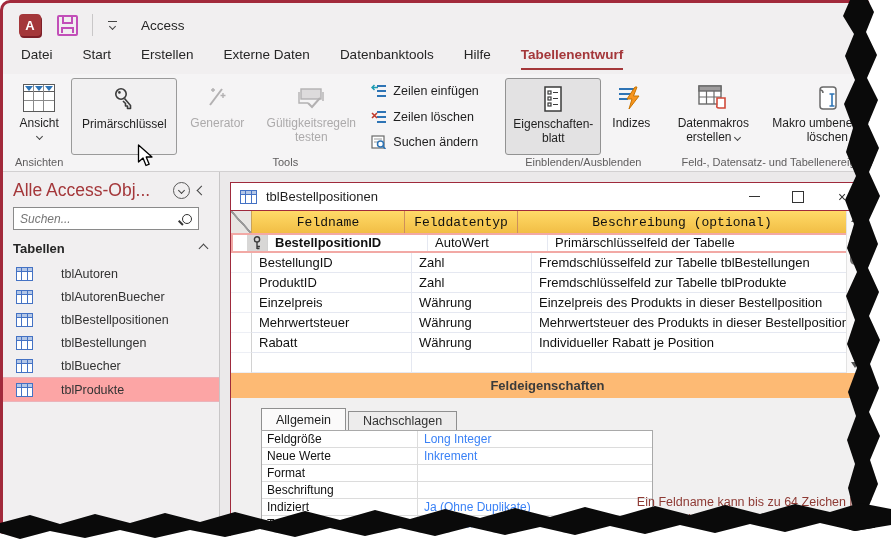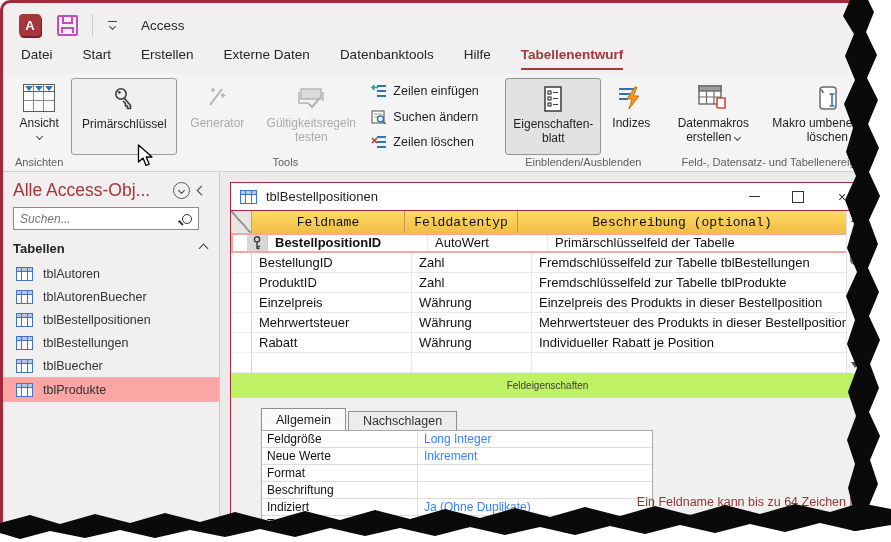--- a/index.html
+++ b/index.html
@@ -63,21 +63,21 @@
   .nav-title{display:flex;align-items:center;padding:8px 8px 4px 10px;}
   .nav-title .txt{font-size:17.5px;color:#A4373A;flex:1;white-space:nowrap;}
   .circle-chev{width:15px;height:15px;border:1px solid #5a5a5a;border-radius:50%;display:flex;align-items:center;justify-content:center;margin-right:8px;}
   .search-row{margin:2px 20px 4px 10px;height:21px;background:#fff;border:1px solid #8a8a8a;display:flex;align-items:center;padding:0 4px 0 6px;}
   .search-row input{flex:1;border:none;outline:none;font-style:italic;font-size:12px;color:#3b3b3b;background:transparent;
                     font-family:"Liberation Sans",sans-serif;padding:0;}
   .mag{width:8px;height:8px;border:1.5px solid #333;border-radius:50%;position:relative;margin-right:2px;}
   .mag:after{content:"";position:absolute;left:-5px;top:7px;width:6px;height:1.5px;background:#333;transform:rotate(45deg);}
   .nav-section{display:flex;align-items:center;padding:7px 12px 6px 10px;font-size:13px;font-weight:bold;color:#262626;}
   .nav-section .sp{flex:1;}
-  .nav-item{display:flex;align-items:center;gap:10px;height:23px;padding-left:13px;font-size:12.5px;color:#333;}
+  .nav-item{display:flex;align-items:center;gap:28px;height:23px;padding-left:13px;font-size:12.5px;color:#333;}
   .nav-item.selected{background:#fca5a5;border-top:1px solid #EBB3BA;border-bottom:1px solid #EBB3BA;}
   .tbl-ico{width:15px;height:12px;border:1px solid #4472C4;background:#fff;position:relative;flex:0 0 auto;}
   .tbl-ico:before{content:"";position:absolute;left:0;top:0;right:0;height:3px;background:#B4C7E7;border-bottom:1px solid #4472C4;}
   .tbl-ico:after{content:"";position:absolute;left:4px;top:0;bottom:0;width:5px;border-left:1px solid #4472C4;border-right:1px solid #4472C4;}
 
   .workspace{flex:1;background:#EBE9EA;position:relative;min-width:0;}
 
   
   .docwin{position:absolute;left:10px;top:10px;width:633px;bottom:-20px;background:#fff;
           border:1px solid #9F2A3C;display:flex;flex-direction:column;}
@@ -105,21 +105,21 @@
   .w-type{width:112px;flex:0 0 auto;}
   .w-desc{flex:1;min-width:0;}
   .g-row.selrow{outline:2px solid #F2A9A5;outline-offset:-2px;z-index:2;padding-left:16px;}
   .g-row.selrow .w-name{font-weight:bold;}
   .vscroll{position:absolute;top:0;bottom:0;right:0;width:17px;background:#FAF9F9;border-left:1px solid #E3E3E3;z-index:3;}
   .vscroll .up{position:absolute;top:5px;left:4px;width:0;height:0;border-left:4.5px solid transparent;border-right:4.5px solid transparent;border-bottom:6px solid #555;}
   .vscroll .thumb{position:absolute;top:22px;left:3px;width:10px;height:32px;background:#6F6E6E;border-radius:6px;}
   .vscroll .dn{position:absolute;bottom:5px;left:4px;width:0;height:0;border-left:4.5px solid transparent;border-right:4.5px solid transparent;border-top:6px solid #555;}
 
   
-  .props-caption{height:25px;display:flex;align-items:center;justify-content:center;font-size:10px;color:#3b3b3b;background:#bef264;flex:0 0 auto;}
+  .props-caption{height:25px;display:flex;align-items:center;justify-content:center;font-size:13px;color:#3b3b3b;background:#fdba74;flex:0 0 auto;font-weight:bold;}
   .props-pane{flex:1;background:#F1F0F0;position:relative;padding-left:30px;}
   .tabs{display:flex;align-items:flex-end;height:26px;margin-top:6px;}
   .tab{font-size:12.5px;border:1px solid #8f8f8f;border-bottom:none;padding:0 14px;display:flex;align-items:center;}
   .tab.active{background:#FBFAFA;height:21px;z-index:2;}
   .tab.inactive{background:#EDECEC;height:18px;color:#333;margin-left:2px;}
   .ptable{width:392px;background:#fff;border:1px solid #A9A9A9;box-sizing:border-box;}
   .prow{display:flex;height:16px;border-bottom:1px solid #DCDCDC;}
   .prow:last-child{border-bottom:none;}
   .plabel{width:150px;flex:0 0 auto;border-right:1px solid #DCDCDC;font-size:12px;color:#111;padding-left:5px;display:flex;align-items:center;}
   .pvalue{flex:1;font-size:12px;color:#3b82f6;padding-left:6px;display:flex;align-items:center;}
@@ -218,33 +218,33 @@
           <div class="smallcol" style="width:122px;">
             <div class="smallbtn">
               <svg class="lineart" width="16" height="14" viewBox="0 0 16 14">
                 <path d="M6 2 h9 M6 7 h9 M6 12 h9" stroke="#2E74B5" stroke-width="1.8"></path>
                 <path d="M7 4.5 L1 4.5 M3.5 2 L1 4.5 L3.5 7" transform="translate(0,-1)" stroke="#1F9CB2" stroke-width="1.5" fill="none"></path>
               </svg>
               <span>Zeilen einfügen</span>
             </div>
             <div class="smallbtn">
               <svg class="lineart" width="16" height="14" viewBox="0 0 16 14">
+                <path d="M6 2 h9 M6 7 h9 M6 12 h9" stroke="#2E74B5" stroke-width="1.8"></path>
+                <path d="M1 3 L6 8 M6 3 L1 8" stroke="#C0392B" stroke-width="1.6"></path>
+              </svg>
+              <span>Zeilen löschen</span>
+            </div>
+            <div class="smallbtn">
+              <svg class="lineart" width="16" height="14" viewBox="0 0 16 14">
                 <rect x="1" y="1" width="12" height="12" fill="#fff" stroke="#6a6a6a" stroke-width="1.2"></rect>
                 <path d="M3 4 h8 M3 7 h4" stroke="#9a9a9a" stroke-width="1"></path>
                 <circle cx="9.5" cy="9" r="3" fill="none" stroke="#2E74B5" stroke-width="1.5"></circle>
                 <path d="M11.5 11 L14.5 14" stroke="#2E74B5" stroke-width="1.6"></path>
               </svg>
               <span>Suchen ändern</span>
-            </div>
-            <div class="smallbtn">
-              <svg class="lineart" width="16" height="14" viewBox="0 0 16 14">
-                <path d="M6 2 h9 M6 7 h9 M6 12 h9" stroke="#2E74B5" stroke-width="1.8"></path>
-                <path d="M1 3 L6 8 M6 3 L1 8" stroke="#C0392B" stroke-width="1.6"></path>
-              </svg>
-              <span>Zeilen löschen</span>
             </div>
           </div>
         </div>
         <div class="rib-label">Tools</div>
       </div>
 
       <div class="rib-sep"></div>
 
       <div class="rib-group">
         <div class="rib-items">

